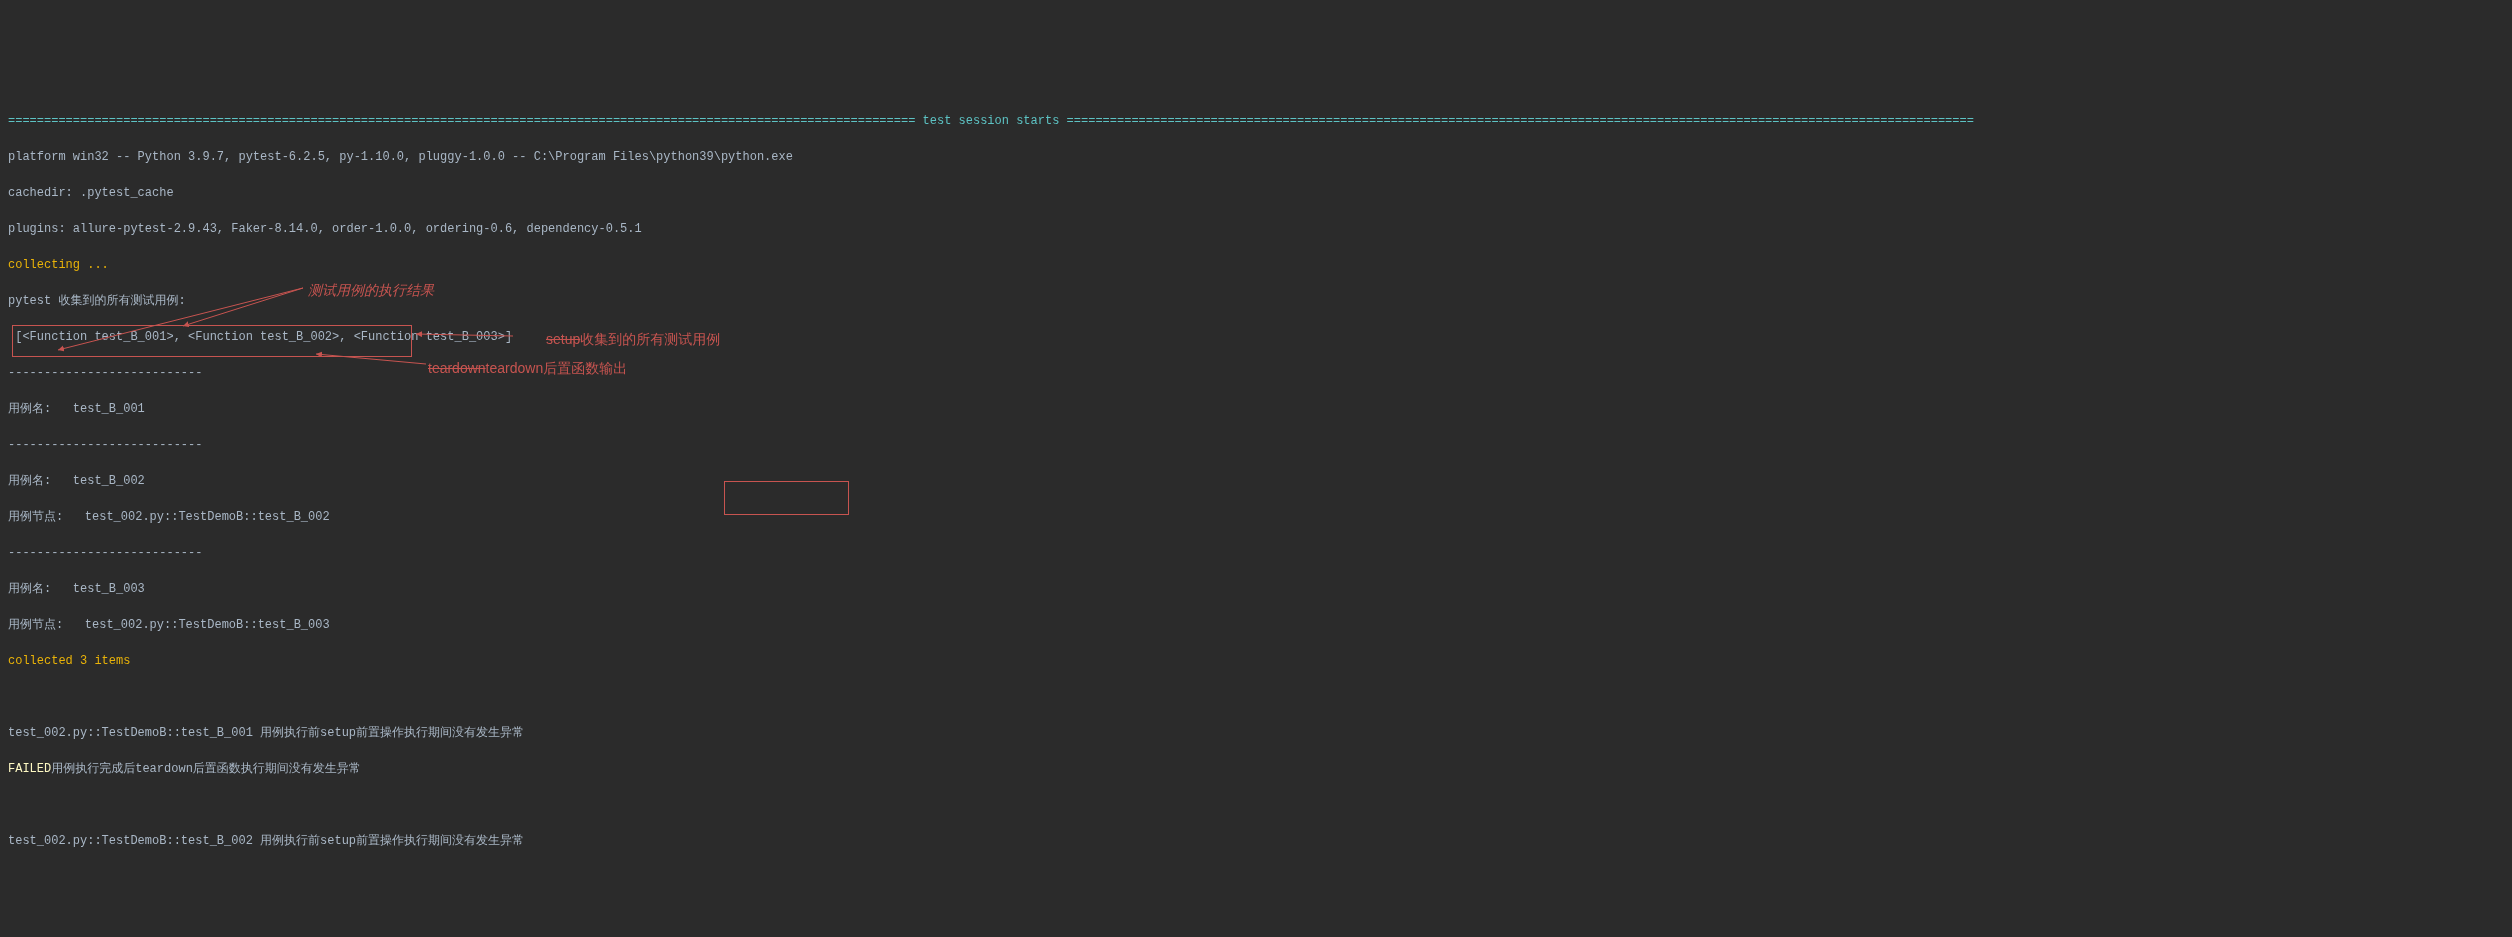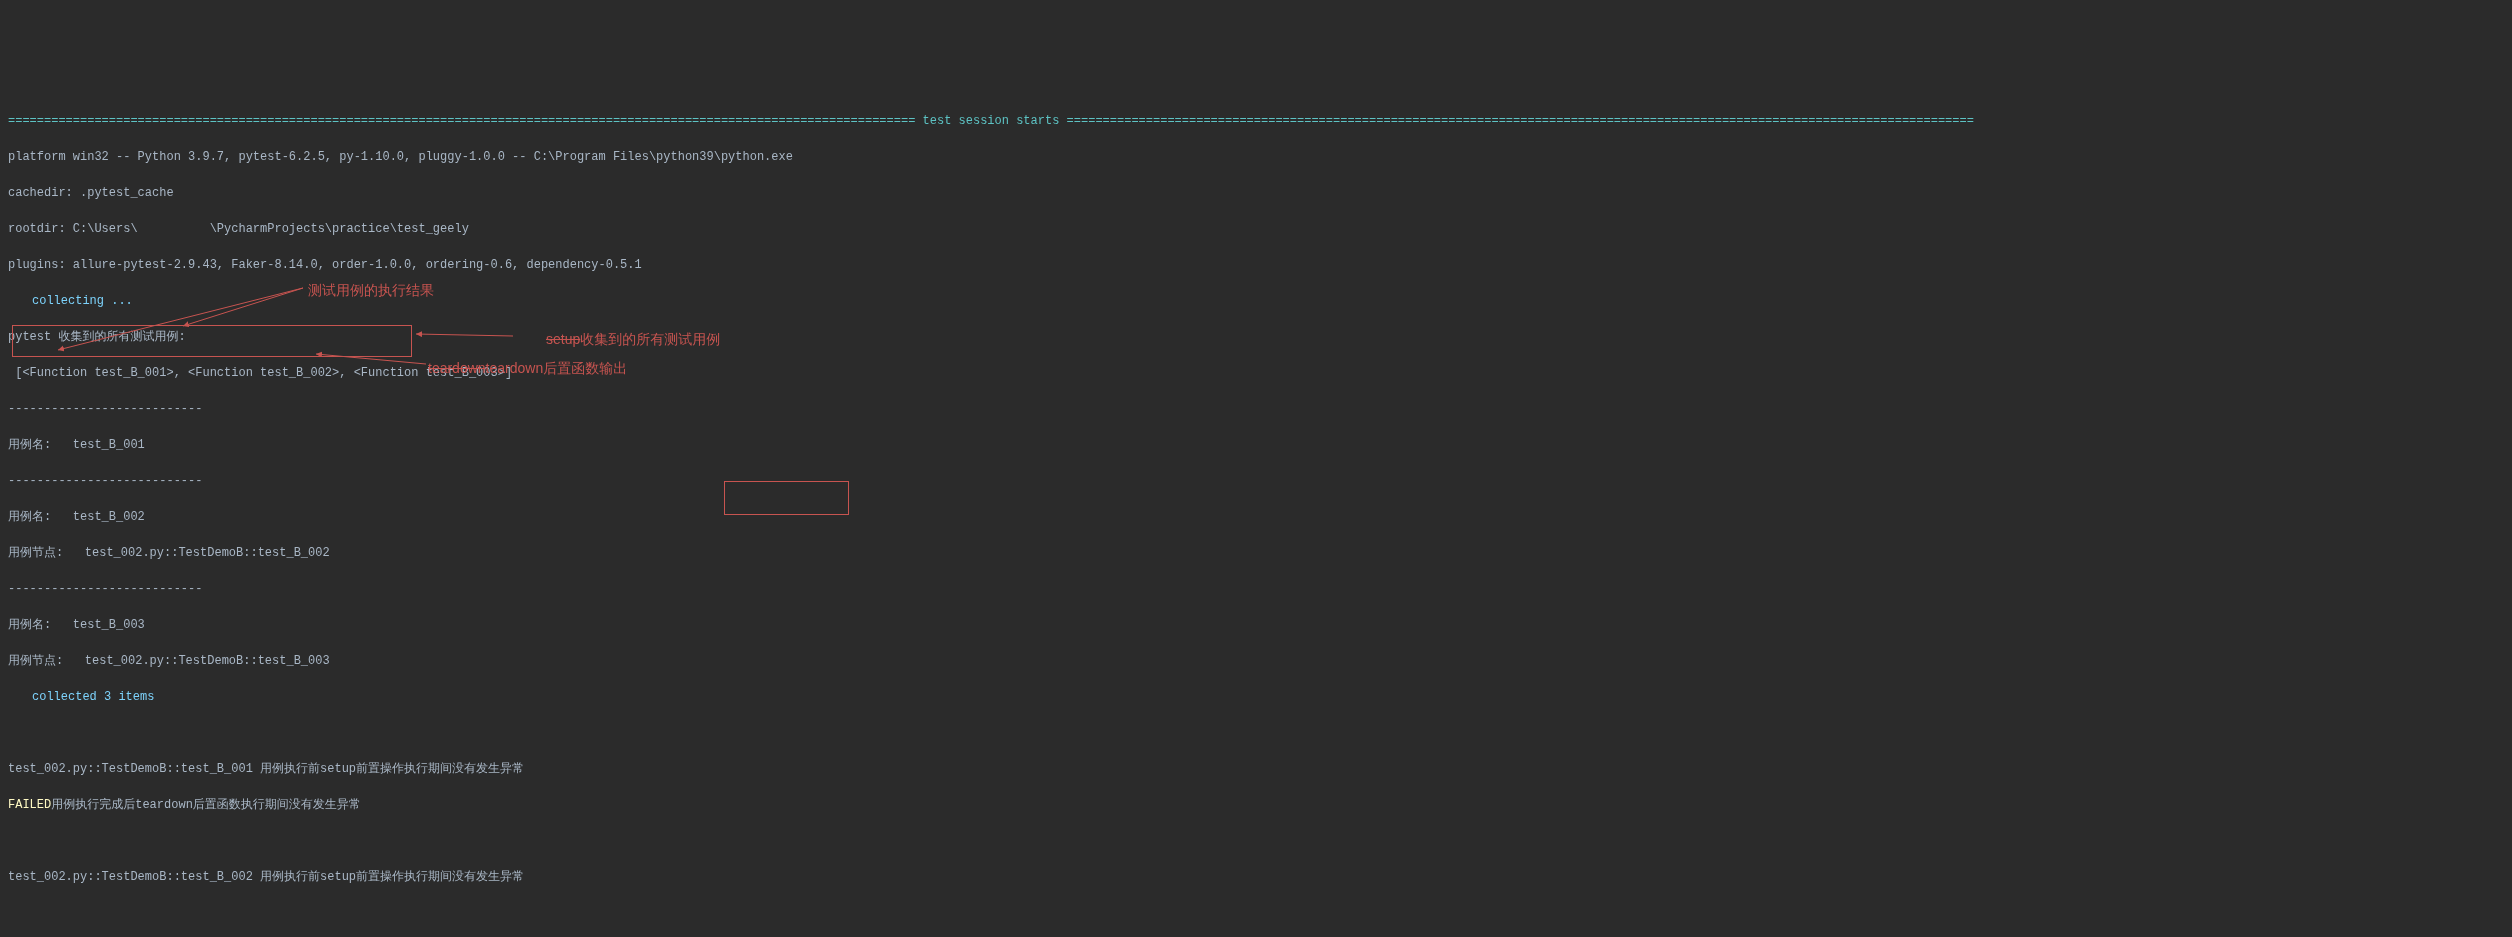--- a/index.html
+++ b/index.html
@@ -8,21 +8,21 @@
     color: #a9b7c6;
     font-family: 'Consolas', 'Monaco', 'Courier New', monospace;
     font-size: 12px;
     line-height: 1.5;
     padding: 4px 8px;
     white-space: pre;
     overflow-x: auto;
   }
   .line { display: block; min-height: 18px; }
   .cyan { color: #5dc3c4; }
-  .bright-green { color: #7dd3fc; margin-left: 24px; }
+  .bright-green { color: #eab308; }
   .bright-red { color: #fef9c3; }
   .anno {
     color: #c75450;
     position: absolute;
     font-family: sans-serif;
     font-size: 14px;
     pointer-events: none;
   }
   .box {
     position: absolute;
@@ -34,21 +34,20 @@
 </head>
 <body>
 
 
 
 <div class="container">
 
 <span class="line cyan">============================================================================================================================== test session starts ==============================================================================================================================</span>
 <span class="line">platform win32 -- Python 3.9.7, pytest-6.2.5, py-1.10.0, pluggy-1.0.0 -- C:\Program Files\python39\python.exe</span>
 <span class="line">cachedir: .pytest_cache</span>
-<span class="line">rootdir: C:\Users\          \PycharmProjects\practice\test_geely</span>
 <span class="line">plugins: allure-pytest-2.9.43, Faker-8.14.0, order-1.0.0, ordering-0.6, dependency-0.5.1</span>
 <span class="line"><span class="bright-green">collecting ... </span></span>
 <span class="line">pytest 收集到的所有测试用例:</span>
 <span class="line"> [&lt;Function test_B_001&gt;, &lt;Function test_B_002&gt;, &lt;Function test_B_003&gt;]</span>
 <span class="line">---------------------------</span>
 <span class="line">用例名:   test_B_001</span>
 <span class="line">---------------------------</span>
 <span class="line">用例名:   test_B_002</span>
 <span class="line">用例节点:   test_002.py::TestDemoB::test_B_002</span>
 <span class="line">---------------------------</span>
@@ -75,21 +74,21 @@
 
 
 
 
 
 
 
 
 
 
-<div class="anno" style="left:300px; top:204px;">测试用例的执行结果</div>
+<div class="anno" style="left:300px; top:204px;font-style:italic;">测试用例的执行结果</div>
 
 <div class="anno" style="left:510px; top:253px;"><span style="text-decoration:line-through;margin-left:28px;">setup</span><span>收集到的所有测试用例</span></div>
 
 <div class="anno" style="left:420px; top:282px;"><span style="text-decoration:line-through;">teardown</span><span>teardown后置函数输出</span></div>
 
 <div class="box" style="left:4px; top:249px; width:400px; height:32px;"></div>
 <div class="box" style="left:716px; top:405px; width:125px; height:34px;"></div>
 
 
 <svg style="position:absolute; left:0; top:0; width:800px; height:400px; pointer-events:none;">

